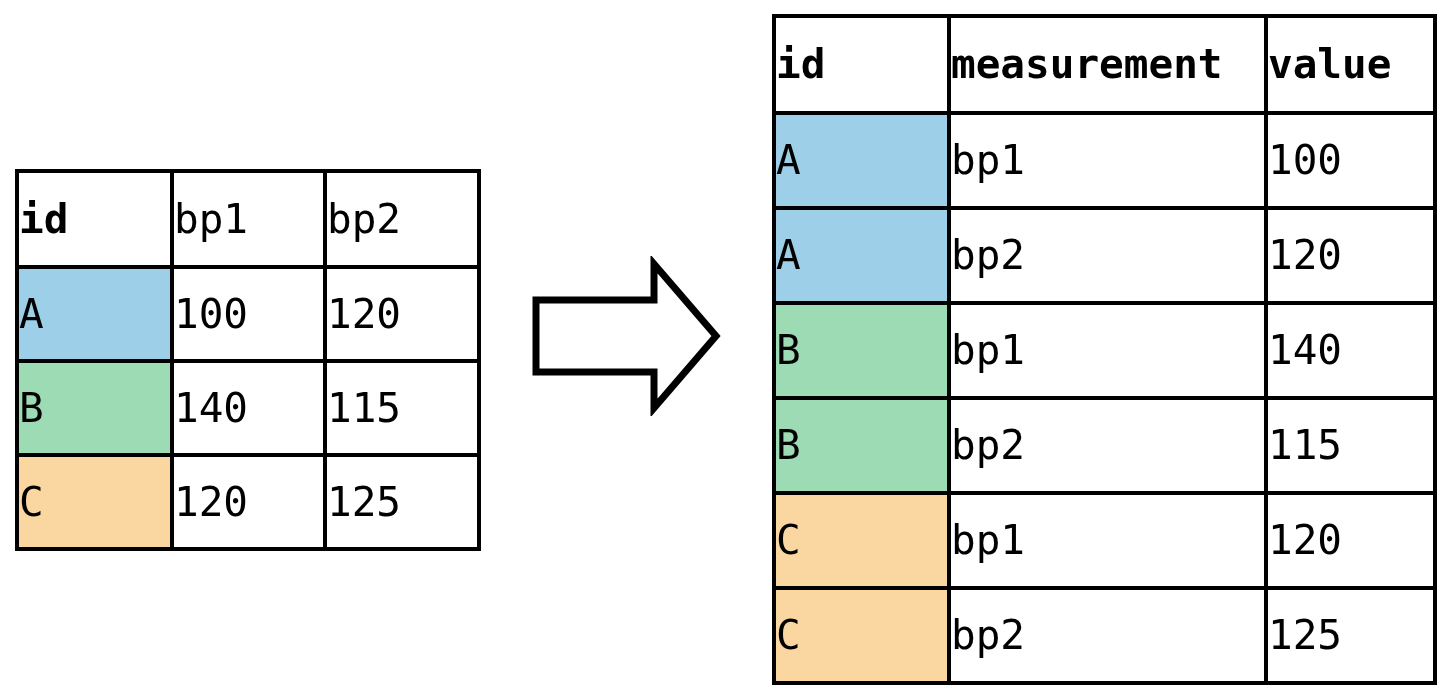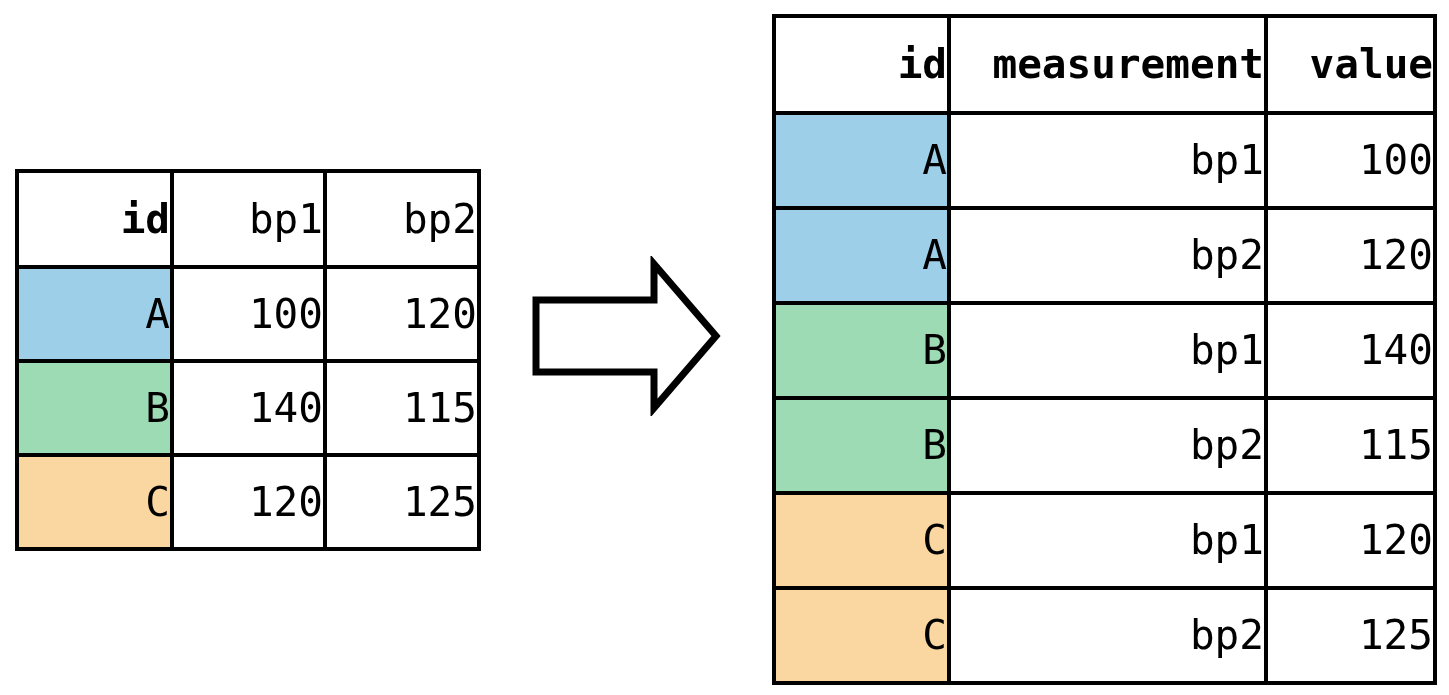--- a/index.html
+++ b/index.html
@@ -17,21 +17,21 @@
     color: #000000;
   }
   table.tbl {
     position: absolute;
     border-collapse: collapse;
     table-layout: fixed;
     background: #ffffff;
   }
   table.tbl th, table.tbl td {
     border: 4px solid #000000;
-    text-align: right;
+    text-align: left;
     vertical-align: middle;
     font-size: 41px;
     line-height: 1;
     padding: 0;
     overflow: hidden;
   }
   table.tbl th { font-weight: normal; }
   table.tbl th.bold { font-weight: bold; }
 
   

